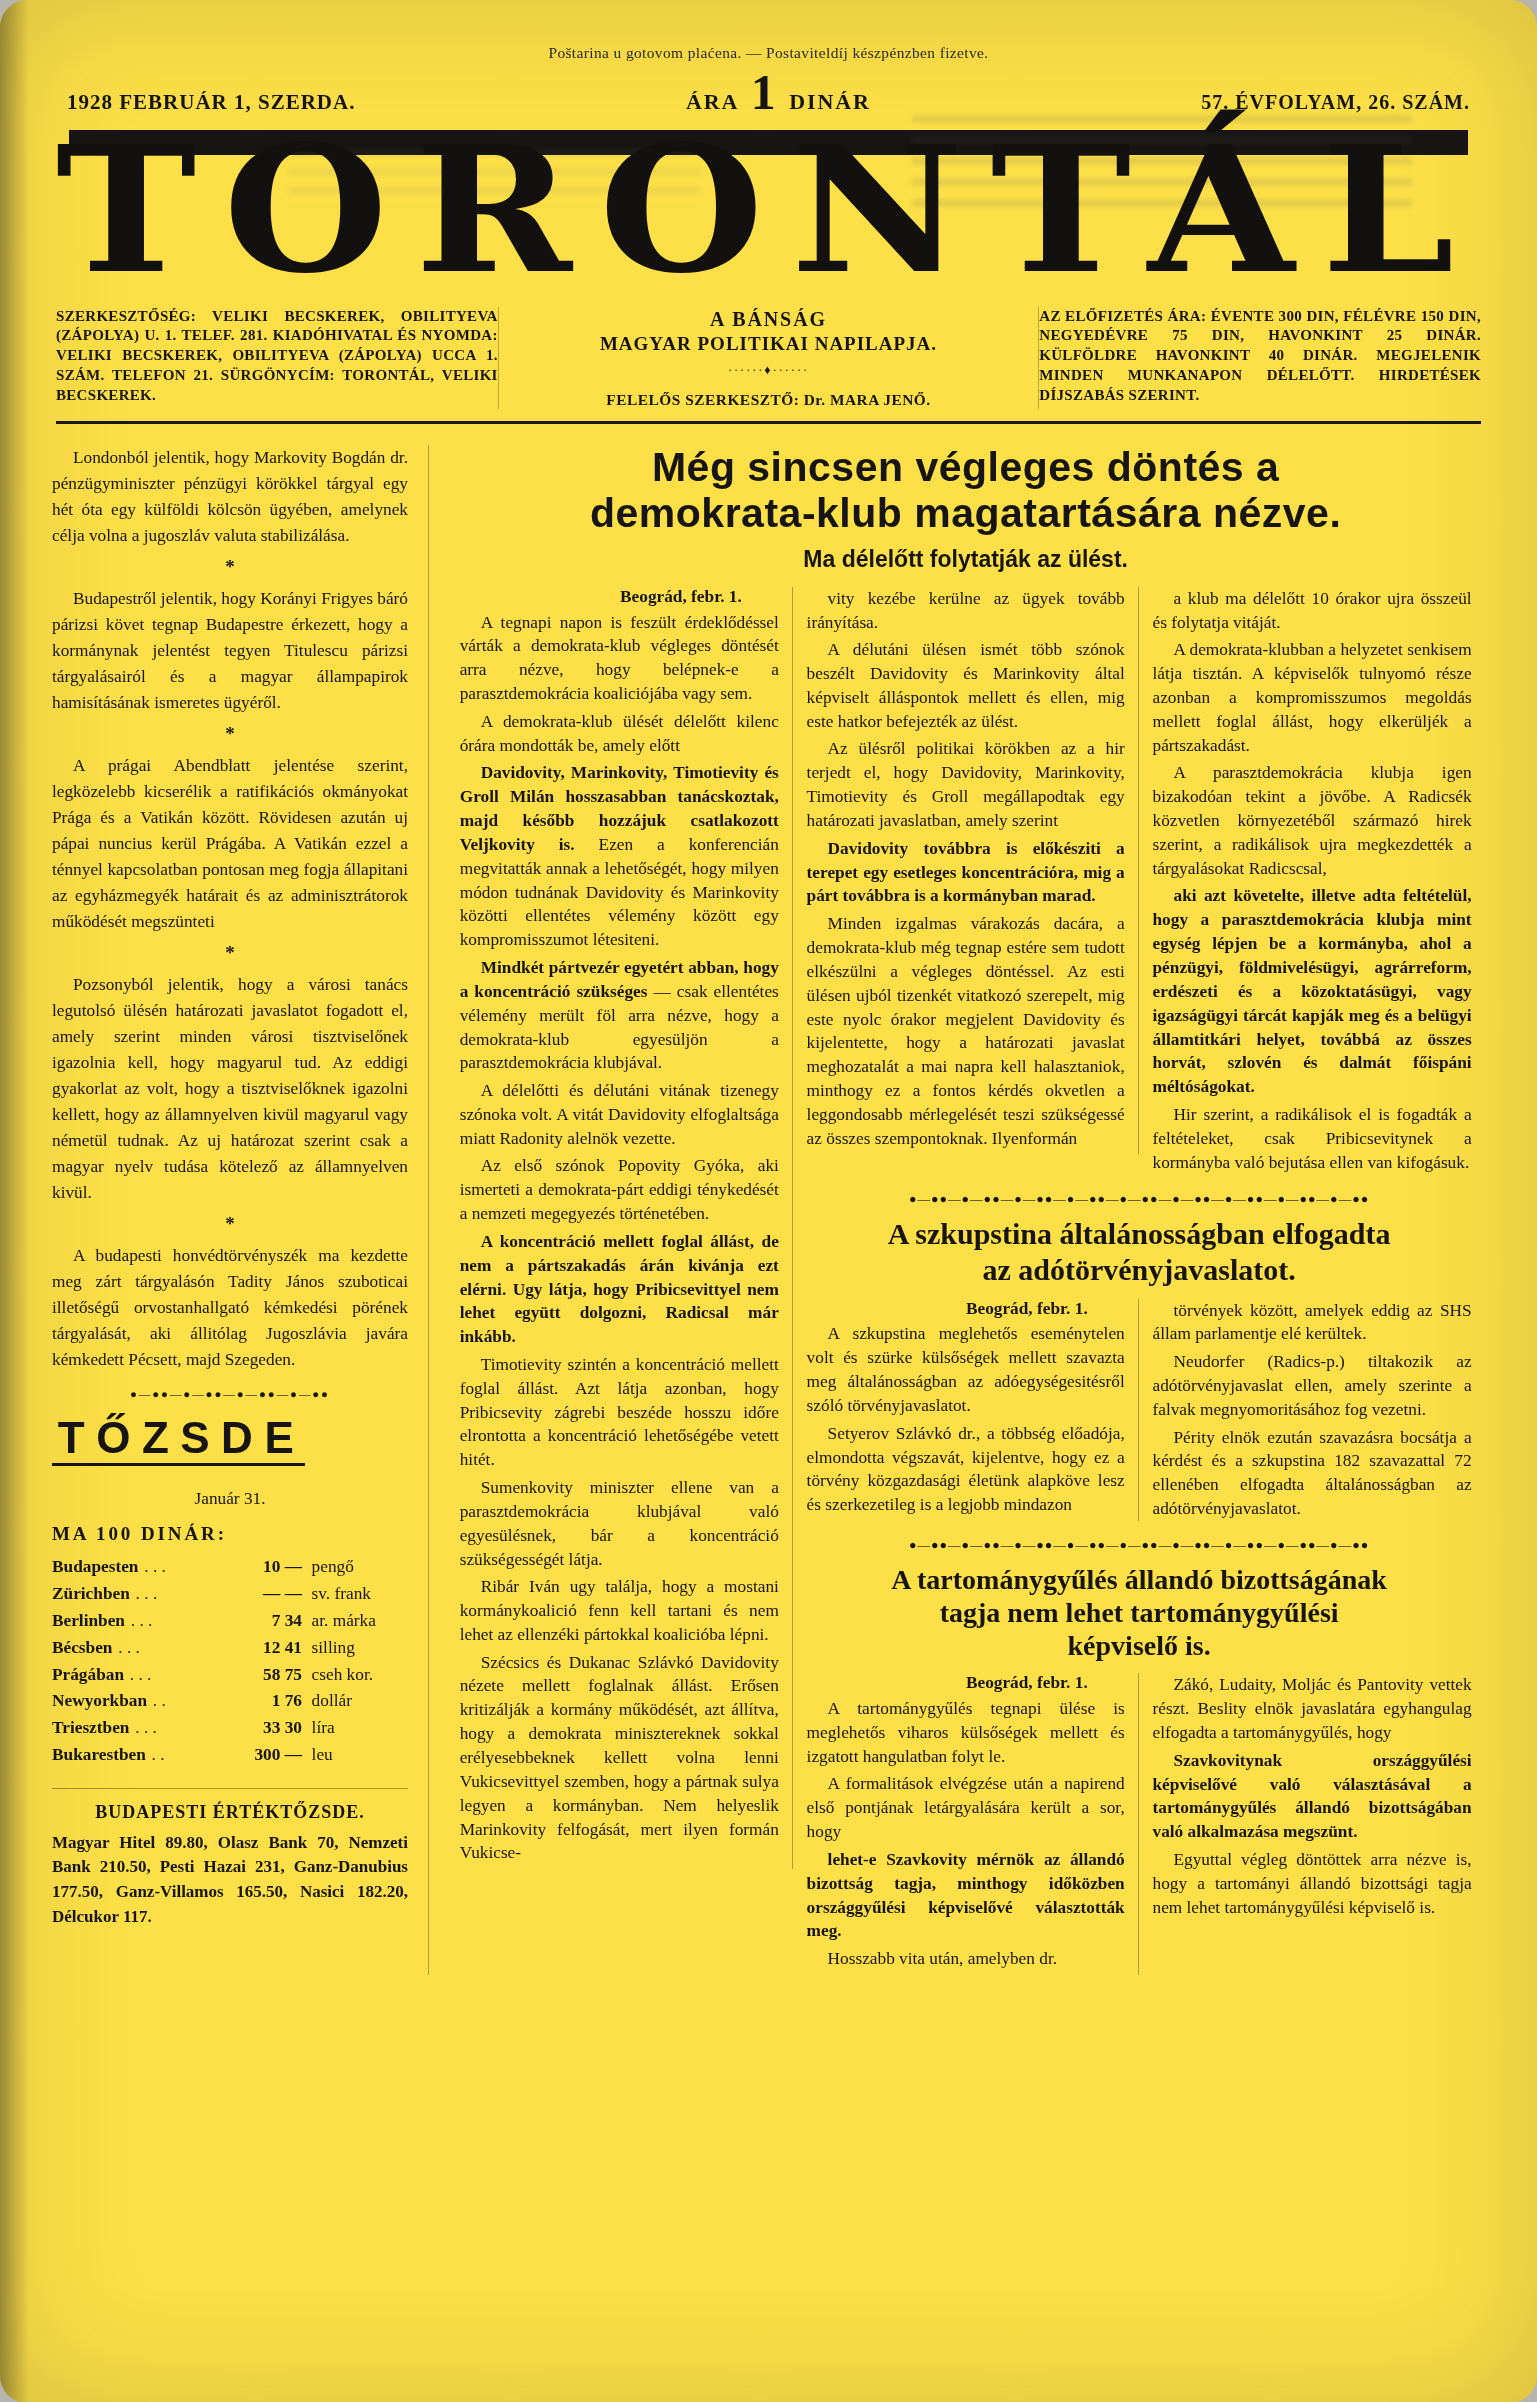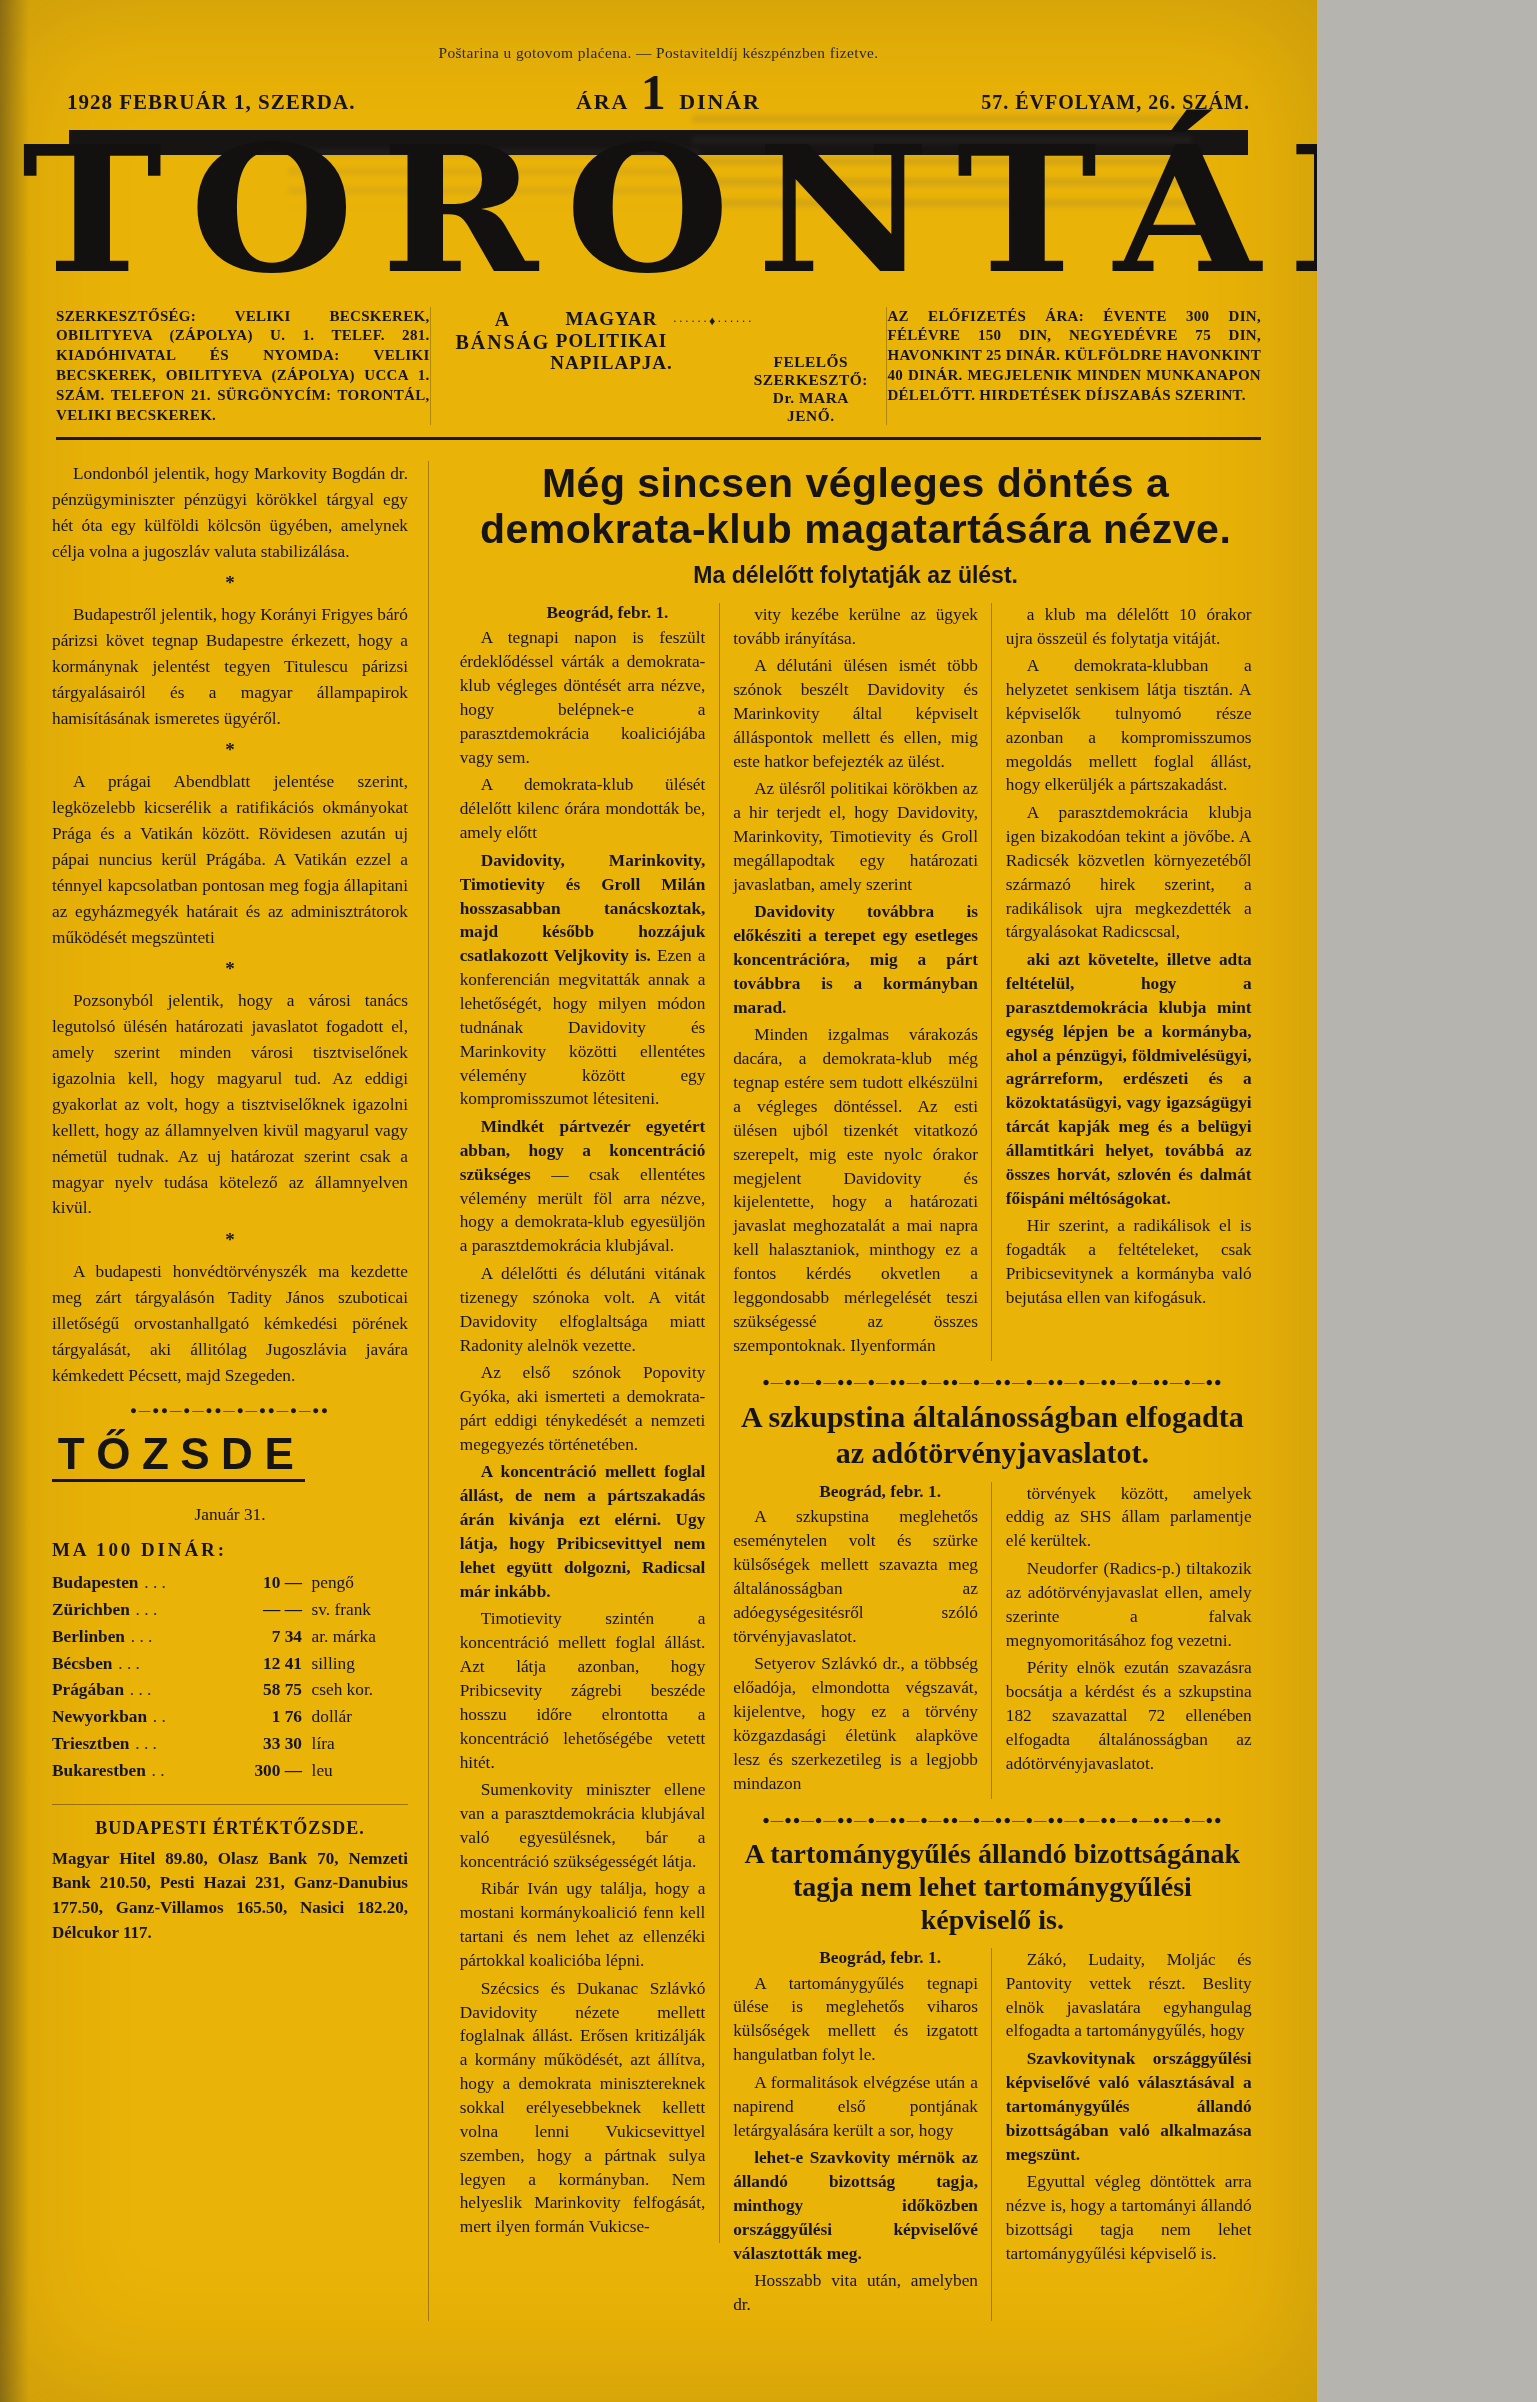--- a/index.html
+++ b/index.html
@@ -1,22 +1,23 @@
 <!DOCTYPE html>
 <html lang="hu"><head>
 <meta charset="utf-8">
 <style>
   * { margin:0; padding:0; box-sizing:border-box; }
   html,body { background:#b6b4af; }
   body { width:1537px; font-family:"Liberation Serif","DejaVu Serif",serif; color:#171513; }
   .page{
-    position:relative; width:1317px; height:2403px; overflow:hidden;
-    background:#eab308;
+    position:relative; width:1537px; height:2403px; overflow:hidden;
+    background:#fde047;
     box-shadow: inset 0 0 134px rgba(30,28,25,.18);
     padding-top:44px;
+    border-radius:27px;
   }
   .edge-shade{ position:absolute; left:0; top:0; bottom:0; width:29px;
     background:linear-gradient(90deg, rgba(35,33,30,.40), rgba(35,33,30,0)); pointer-events:none;}
   .ghost-a{ position:absolute; top:115px; right:125px; width:500px; height:92px; opacity:.14;
     background:repeating-linear-gradient(180deg,#555 0 7.7px, transparent 7.7px 21px);
     filter:blur(2.9px); pointer-events:none;}
   .ghost-b{ position:absolute; top:149px; left:288px; width:413px; height:58px; opacity:.10;
     background:repeating-linear-gradient(180deg,#666 0 6.7px, transparent 6.7px 19px);
     filter:blur(2.9px); pointer-events:none;}
 
@@ -35,21 +36,21 @@
     font-family:"DejaVu Serif","Liberation Serif",serif; font-weight:bold;
     font-size:175px; line-height:1; text-align:center; letter-spacing:25px;
     margin-top:-33px; transform:scaleX(1.08); transform-origin:center; white-space:nowrap;
     color:#131110;
   }
 
   .infobar{ display:flex; margin:9.6px 56px 0; border-bottom:3.8px solid #1b1917; padding-bottom:11.5px; }
   .info-left,.info-right{ width:31%; font-weight:bold; font-size:15px; line-height:1.32;
     text-align:justify; letter-spacing:0.3px; }
   .info-center{ width:38%; text-align:center; padding:0 25px; border-left:1px solid rgba(0,0,0,.25);
-    border-right:1px solid rgba(0,0,0,.25); display:flex; }
+    border-right:1px solid rgba(0,0,0,.25); display:flex; flex-direction:column; }
   .info-c1{ font-weight:bold; font-size:20px; letter-spacing:1.9px; margin-top:1.9px;}
   .info-c2{ font-weight:bold; font-size:19px; letter-spacing:1px; margin-top:1.9px;}
   .info-sep{ font-size:12.5px; letter-spacing:1.9px; margin-top:7.7px; color:#1b1917;}
   .info-c3{ font-weight:bold; font-size:15.4px; letter-spacing:0.5px; margin-top:auto; padding-top:13.4px;}
 
   .content{ display:flex; padding:21px 52px 0; }
   .col-left{ width:377px; flex:0 0 377px; padding-right:20px; border-right:1px solid rgba(0,0,0,.30); }
   .brief{ font-size:17.3px; line-height:1.5; text-align:justify; text-indent:21px; margin-bottom:5.8px;}
   .star{ text-align:center; font-size:19px; font-weight:bold; margin:7.7px 0; }
   .dotted{ text-align:center; font-size:11.5px; letter-spacing:1.9px; margin:15.4px 0 9.6px; color:#1b1917;}

